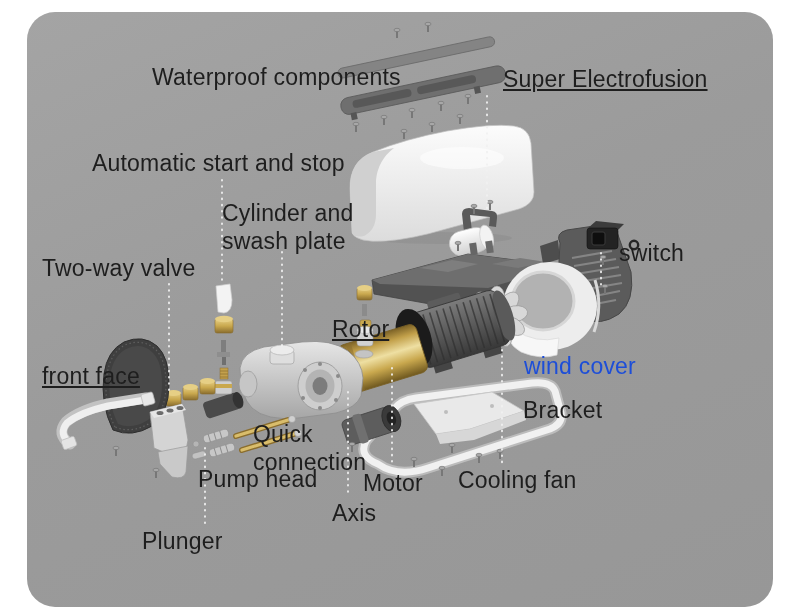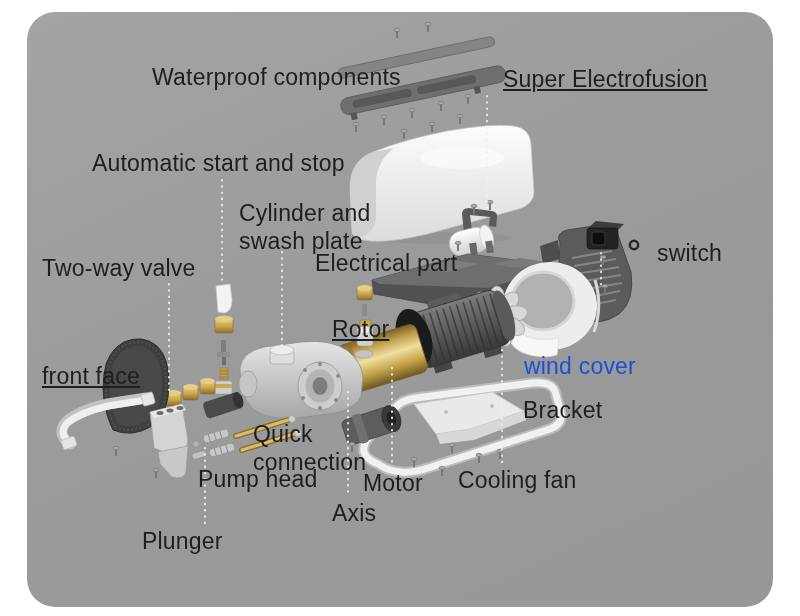--- a/index.html
+++ b/index.html
@@ -334,26 +334,25 @@
         <line x1="392" x2="392" y1="368" y2="466" data-name="leader-line"></line>
         <line x1="502" x2="502" y1="350" y2="463" data-name="leader-line"></line>
         <line x1="601" x2="601" y1="253" y2="287" data-name="leader-line"></line>
       </g>
   </svg>
 
   <div class="labels" data-name="labels-layer">
       <div class="lbl" data-name="label-waterproof-components" style="left: 152px; top: 63px; color: rgb(30, 30, 30);">Waterproof components</div>
       <div class="lbl" data-name="label-super-electrofusion" style="left: 503px; top: 65px; color: rgb(30, 30, 30); text-decoration: underline;">Super Electrofusion</div>
       <div class="lbl" data-name="label-automatic-start-stop" style="left: 92px; top: 149px; color: rgb(30, 30, 30);">Automatic start and stop</div>
-      <div class="lbl" data-name="label-cylinder-swash-plate" style="left: 239px; top: 199px; color: rgb(30, 30, 30);">Cylinder and
+      <div class="lbl" data-name="label-cylinder-swash-plate" style="left: 222px; top: 199px; color: rgb(30, 30, 30);">Cylinder and
 swash plate</div>
       <div class="lbl" data-name="label-two-way-valve" style="left: 42px; top: 254px; color: rgb(30, 30, 30);">Two-way valve</div>
-      <div class="lbl" data-name="label-electrical-part" style="left: 315px; top: 249px; color: rgb(30, 30, 30);">Electrical part</div>
       <div class="lbl" data-name="label-rotor" style="left: 332px; top: 315px; color: rgb(30, 30, 30); text-decoration: underline;">Rotor</div>
-      <div class="lbl" data-name="label-switch" style="left: 619px; top: 239px; color: rgb(30, 30, 30); margin-left: 38px;">switch</div>
+      <div class="lbl" data-name="label-switch" style="left: 619px; top: 239px; color: rgb(30, 30, 30);">switch</div>
       <div class="lbl" data-name="label-front-face" style="left: 42px; top: 362px; color: rgb(30, 30, 30); text-decoration: underline;">front face</div>
       <div class="lbl" data-name="label-wind-cover" style="left: 524px; top: 352px; color: #1d4ed8;">wind cover</div>
       <div class="lbl" data-name="label-bracket" style="left: 523px; top: 396px; color: rgb(30, 30, 30);">Bracket</div>
       <div class="lbl" data-name="label-quick-connection" style="left: 253px; top: 420px; color: rgb(30, 30, 30);">Quick
 connection</div>
       <div class="lbl" data-name="label-pump-head" style="left: 198px; top: 465px; color: rgb(30, 30, 30); text-align: right;">Pump head</div>
       <div class="lbl" data-name="label-motor" style="left: 363px; top: 469px; color: rgb(30, 30, 30);">Motor</div>
       <div class="lbl" data-name="label-cooling-fan" style="left: 458px; top: 466px; color: rgb(30, 30, 30);">Cooling fan</div>
       <div class="lbl" data-name="label-axis" style="left: 332px; top: 499px; color: rgb(30, 30, 30);">Axis</div>
       <div class="lbl" data-name="label-plunger" style="left: 142px; top: 527px; color: rgb(30, 30, 30);">Plunger</div>

